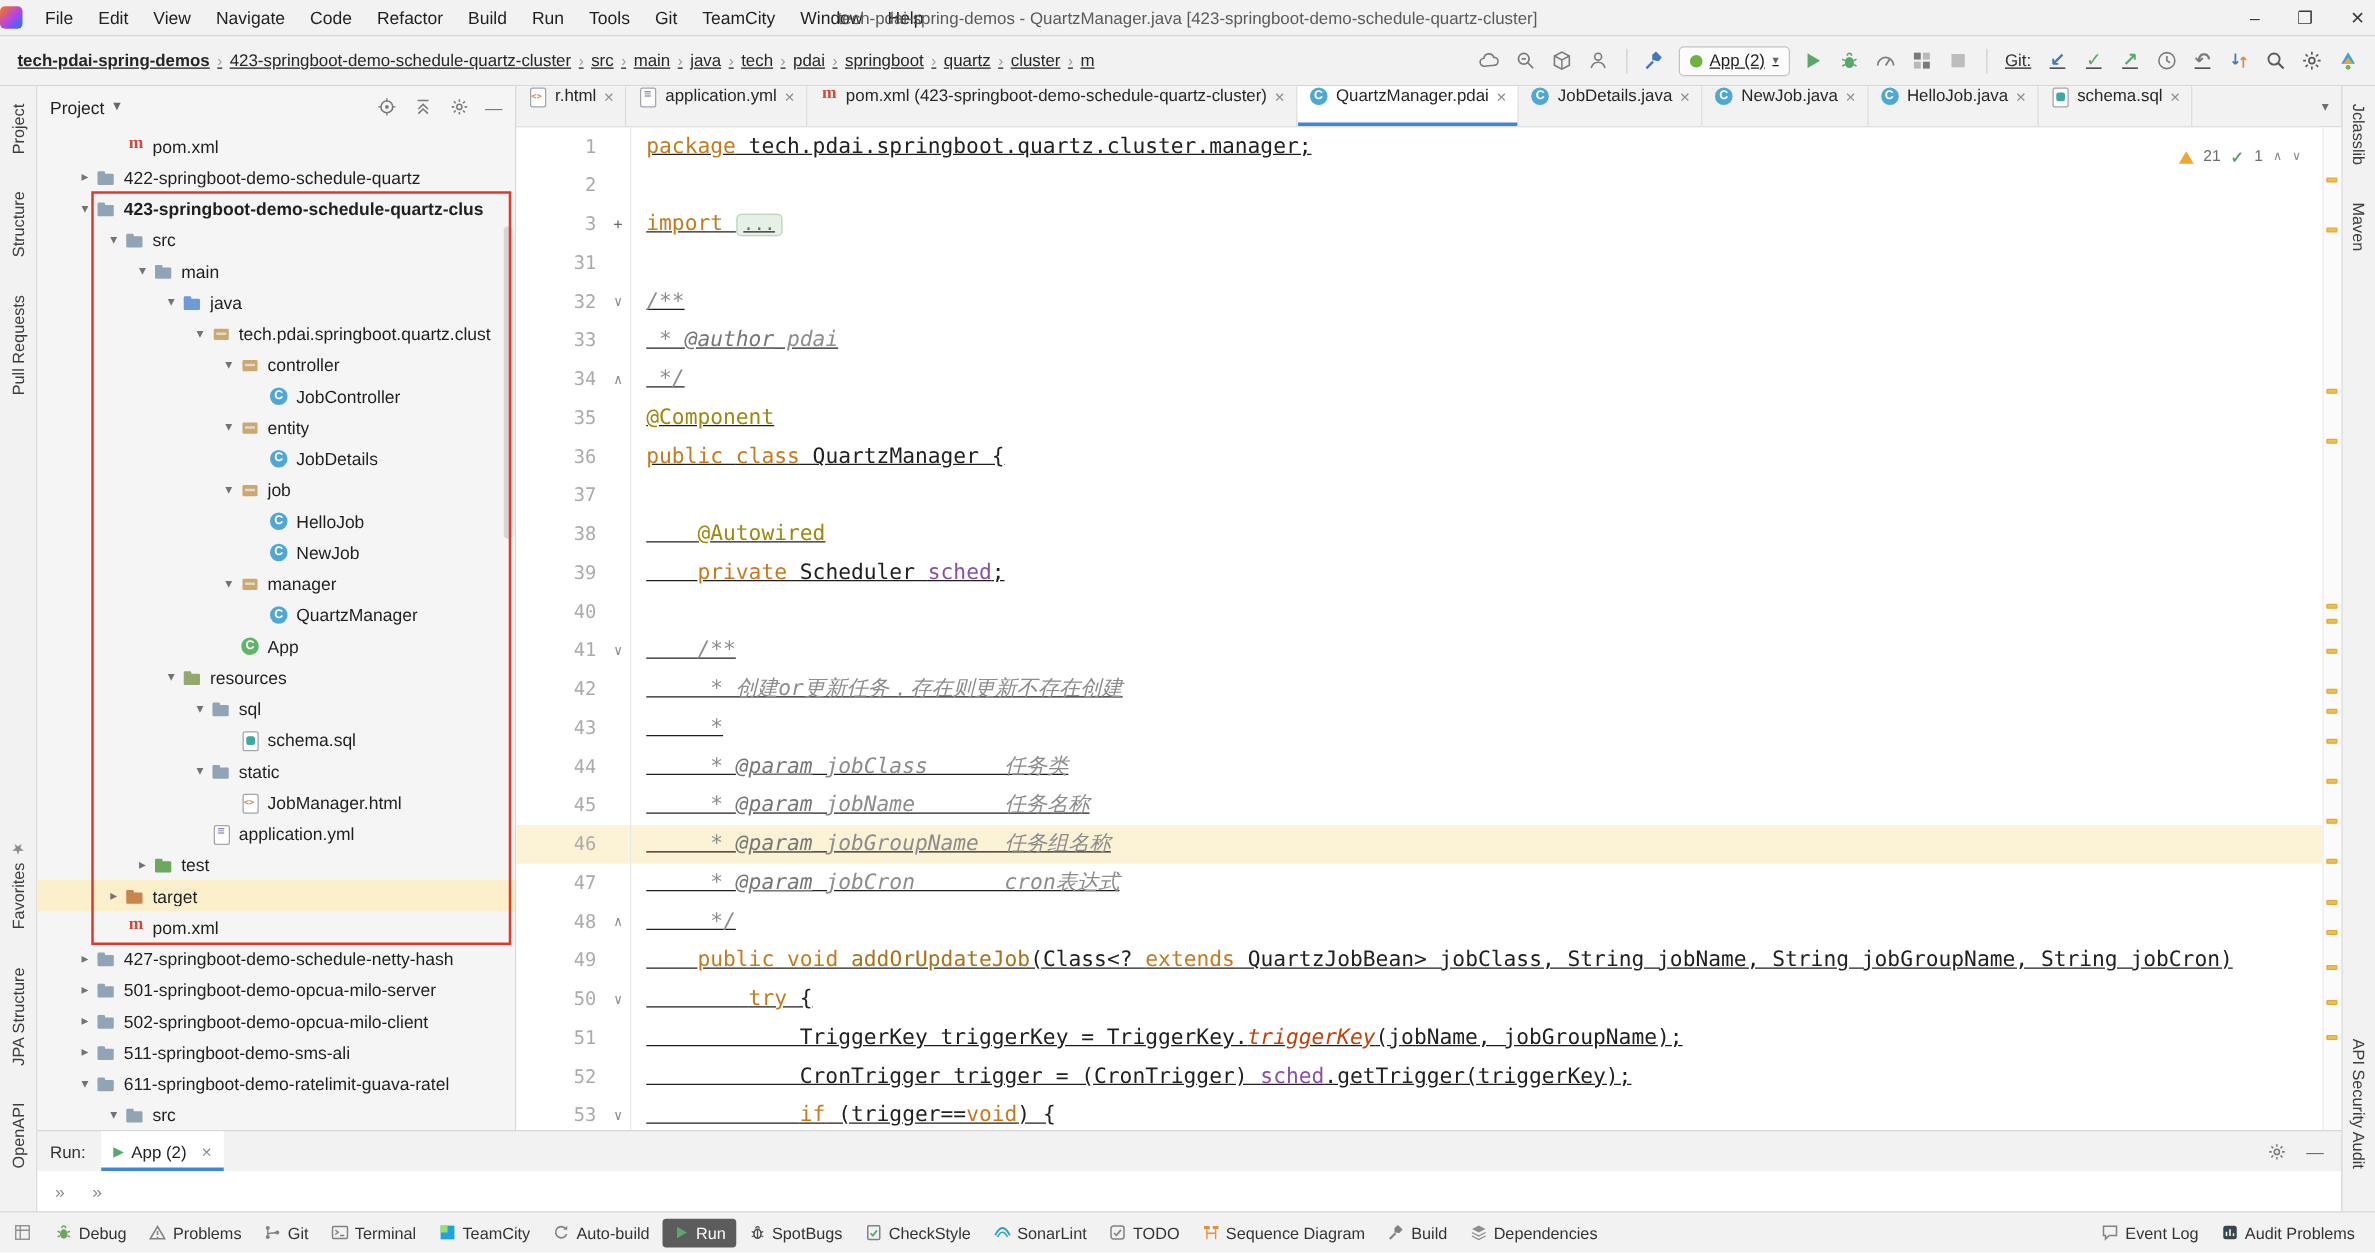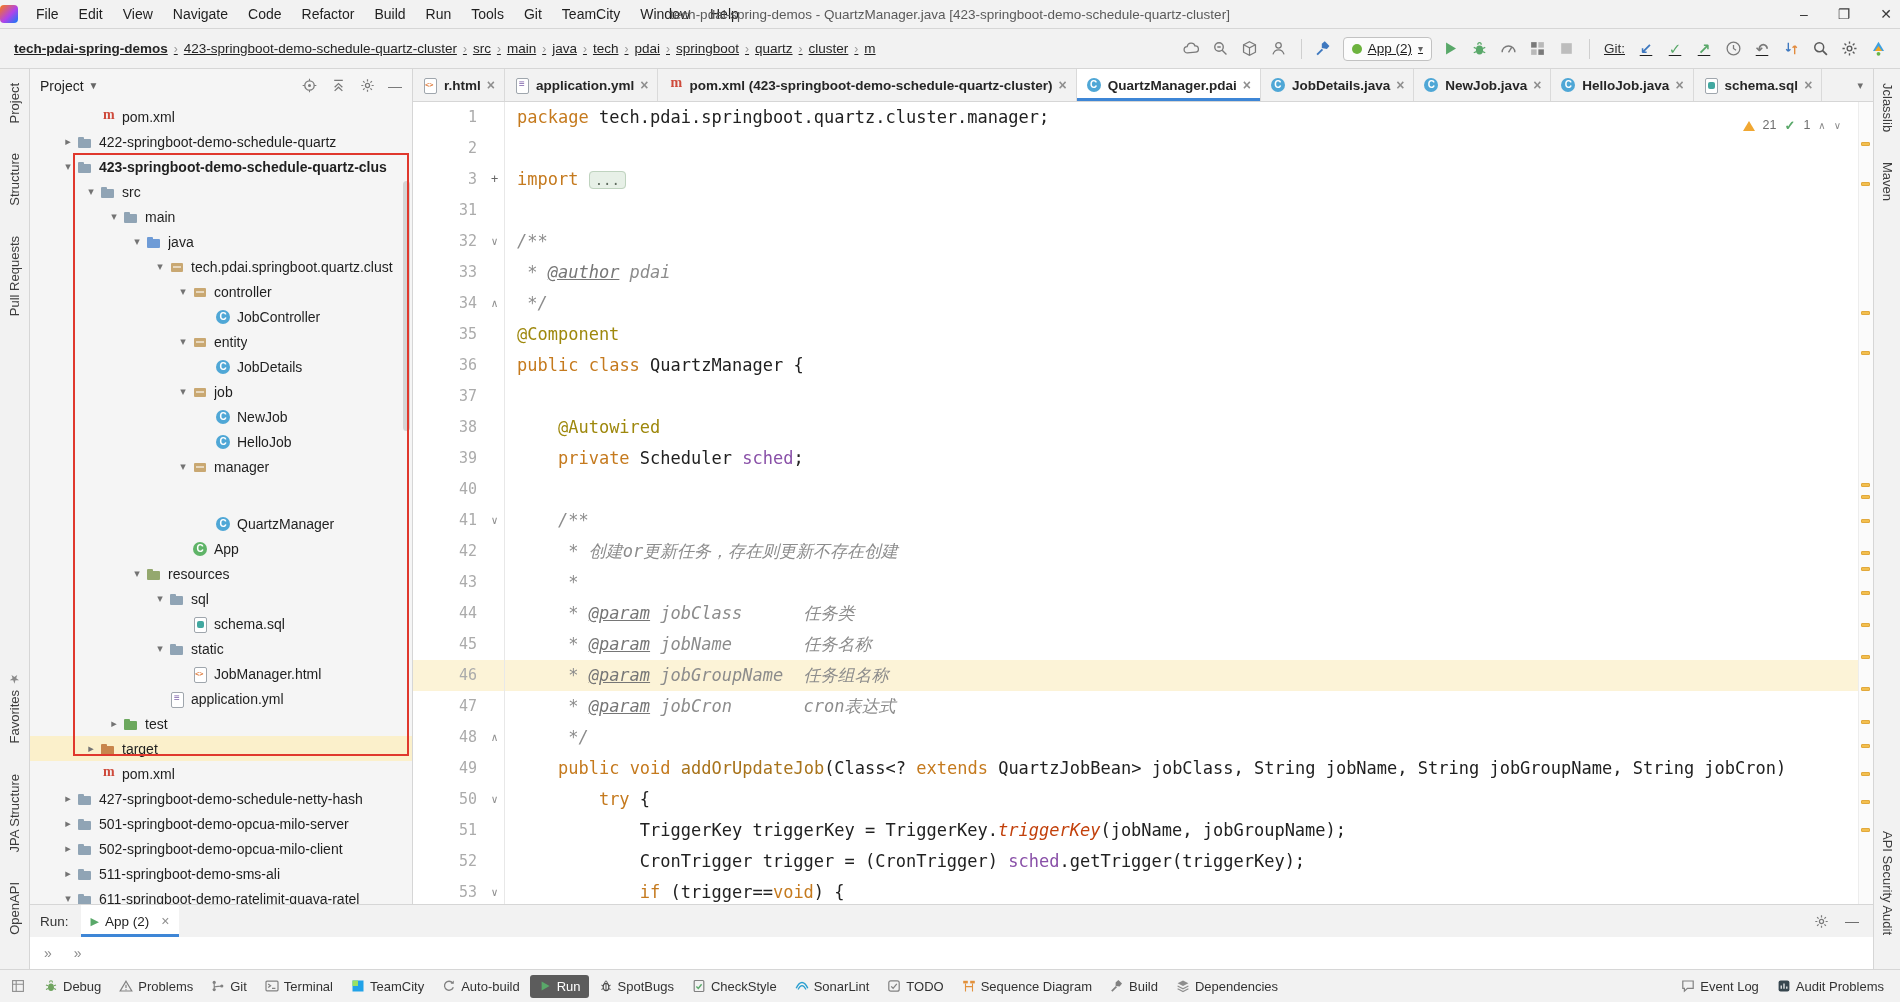--- a/index.html
+++ b/index.html
@@ -78,32 +78,32 @@
   .fi-class-run::before{background:#5FB468;}
   .fi-maven::before{content:"m";position:absolute;left:3px;top:-2px;color:#CE4A3B;font:700 14px/16px "Liberation Serif",serif;}
   .filebase::before{content:"";position:absolute;left:2px;top:1px;width:11px;height:14px;background:#FFF;border:1px solid #9FA6AD;border-radius:2px;}
   .fi-yml::after{content:"≡";position:absolute;left:5px;top:1px;font-size:10px;color:#7B5EA7;}
   .fi-sql::after{content:"";position:absolute;left:5px;top:5px;width:7px;height:7px;border-radius:2px;background:#41A8A0;}
   .fi-html::after{content:"<>";position:absolute;left:3px;top:4px;font:700 7px/8px "DejaVu Sans Mono",monospace;color:#DE7A3A;}
 
   
   .editor-col{flex:1;display:flex;flex-direction:column;min-width:0;background:#fff;}
   .tabbar{height:33px;background:#F2F2F2;border-bottom:1px solid #D6D6D6;display:flex;align-items:stretch;overflow:hidden;flex:none;}
-  .tab{display:flex;align-items:center;padding:0 9px;border-right:1px solid #DADADA;font-size:13.5px;color:#262626;background:#F2F2F2;white-space:nowrap;font-weight:bold;}
+  .tab{display:flex;align-items:flex-start;padding:0 9px;border-right:1px solid #DADADA;font-size:13.5px;color:#262626;background:#F2F2F2;white-space:nowrap;}
   .tab .fi{margin-right:5px;}
   .tab.active{background:#FFFFFF;box-shadow:inset 0 -3px 0 var(--accent,#3E86D6);}
   .tab-close{color:#8F8F8F;font-size:14px;margin-left:6px;}
   .tab-actions{margin-left:auto;display:flex;align-items:center;gap:10px;padding:0 10px;color:#6E6E6E;font-size:11px;}
   .editor-body{flex:1;position:relative;overflow:hidden;font-family:"DejaVu Sans Mono",monospace;font-size:17px;line-height:31px;background:#fff;}
   .line{display:flex;height:31px;}
   .line.hl{background:#FCF3D7;}
   .ln{width:72px;flex:none;text-align:right;padding-right:8px;color:#ABABAB;font-size:15px;}
   .foldc{width:20px;flex:none;text-align:center;color:#8E8E8E;font-size:11px;border-right:1px solid #E8E8E8;line-height:31px;}
   .foldc.foldplus{font-size:12px;color:#666;}
-  .src{flex:1;white-space:pre;overflow:hidden;padding-left:12px;}
+  .src{flex:1;white-space:pre;overflow:hidden;padding-left:12px;text-decoration:underline;}
   .tok-kw{color:var(--keyword-orange,#C57A1E);}
   .tok-pl{color:#212121;}
   .tok-doc{color:#8C8C8C;font-style:italic;}
   .tok-tag{color:#767676;font-style:italic;text-decoration:underline;}
   .tok-ann{color:#9E880D;margin-top:18px;}
   .tok-field{color:#8950A8;}
   .tok-method{color:#A8731B;}
   .tok-smethod{color:#c2410c;font-style:italic;}
   .tok-fold{background:#E7F0E7;border:1px solid #BFD3BF;border-radius:4px;padding:0 5px;color:#5F6B5F;font-size:14px;}
   .inspections{position:absolute;top:7px;right:28px;display:flex;align-items:center;gap:8px;font-family:"Liberation Sans",sans-serif;font-size:12.5px;color:#6E6E6E;z-index:4;background:rgba(255,255,255,.85);padding:1px 4px;border-radius:3px;}
@@ -405,33 +405,33 @@
                 <span class="tree-label">JobDetails</span>
               </div>
               <div class="tree-row" style="padding-left: 144px;">
                 <span class="chev">▾</span>
                 <span class="fi fi-package"></span>
                 <span class="tree-label">job</span>
               </div>
               <div class="tree-row" style="padding-left: 167px;">
                 <span class="chev"></span>
                 <span class="fi fi-class"></span>
+                <span class="tree-label">HelloJob</span>
+              </div>
+              <div class="tree-row" style="padding-left: 167px;">
+                <span class="chev"></span>
+                <span class="fi fi-class"></span>
                 <span class="tree-label">NewJob</span>
-              </div>
-              <div class="tree-row" style="padding-left: 167px;">
-                <span class="chev"></span>
-                <span class="fi fi-class"></span>
-                <span class="tree-label">HelloJob</span>
               </div>
               <div class="tree-row" style="padding-left: 144px;">
                 <span class="chev">▾</span>
                 <span class="fi fi-package"></span>
                 <span class="tree-label">manager</span>
               </div>
-              <div class="tree-row" style="padding-left: 167px; margin-top: 32px;">
+              <div class="tree-row" style="padding-left: 167px;">
                 <span class="chev"></span>
                 <span class="fi fi-class"></span>
                 <span class="tree-label">QuartzManager</span>
               </div>
               <div class="tree-row" style="padding-left: 144px;">
                 <span class="chev"></span>
                 <span class="fi fi-class-run"></span>
                 <span class="tree-label">App</span>
               </div>
               <div class="tree-row" style="padding-left: 98px;">

